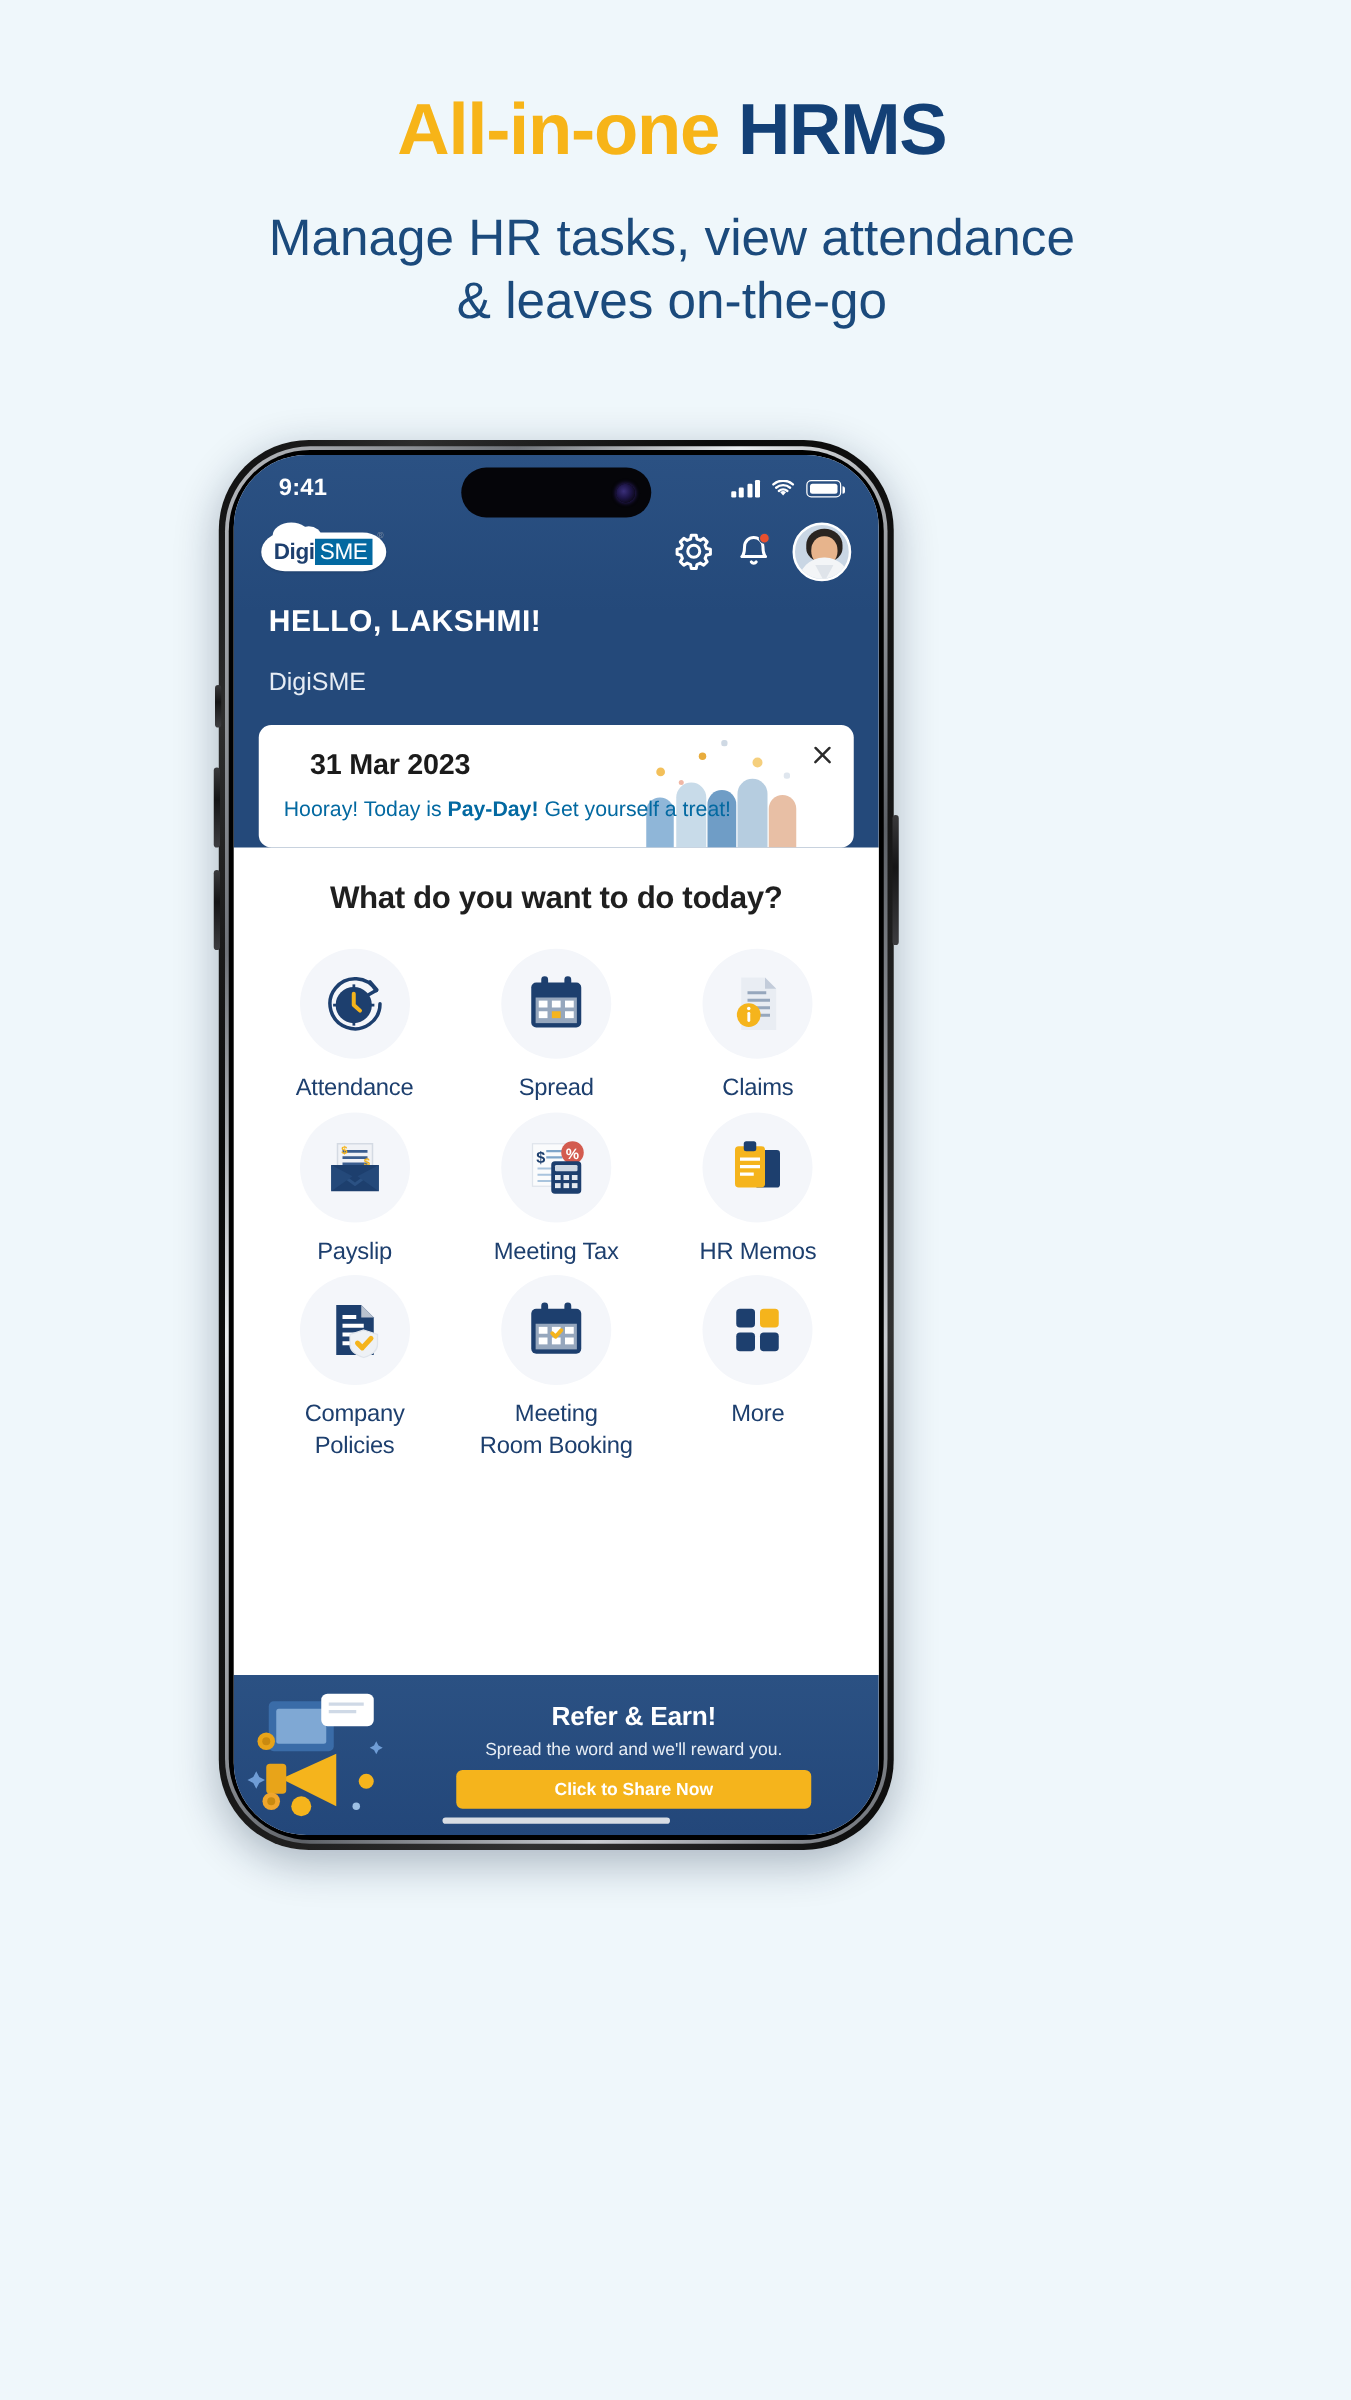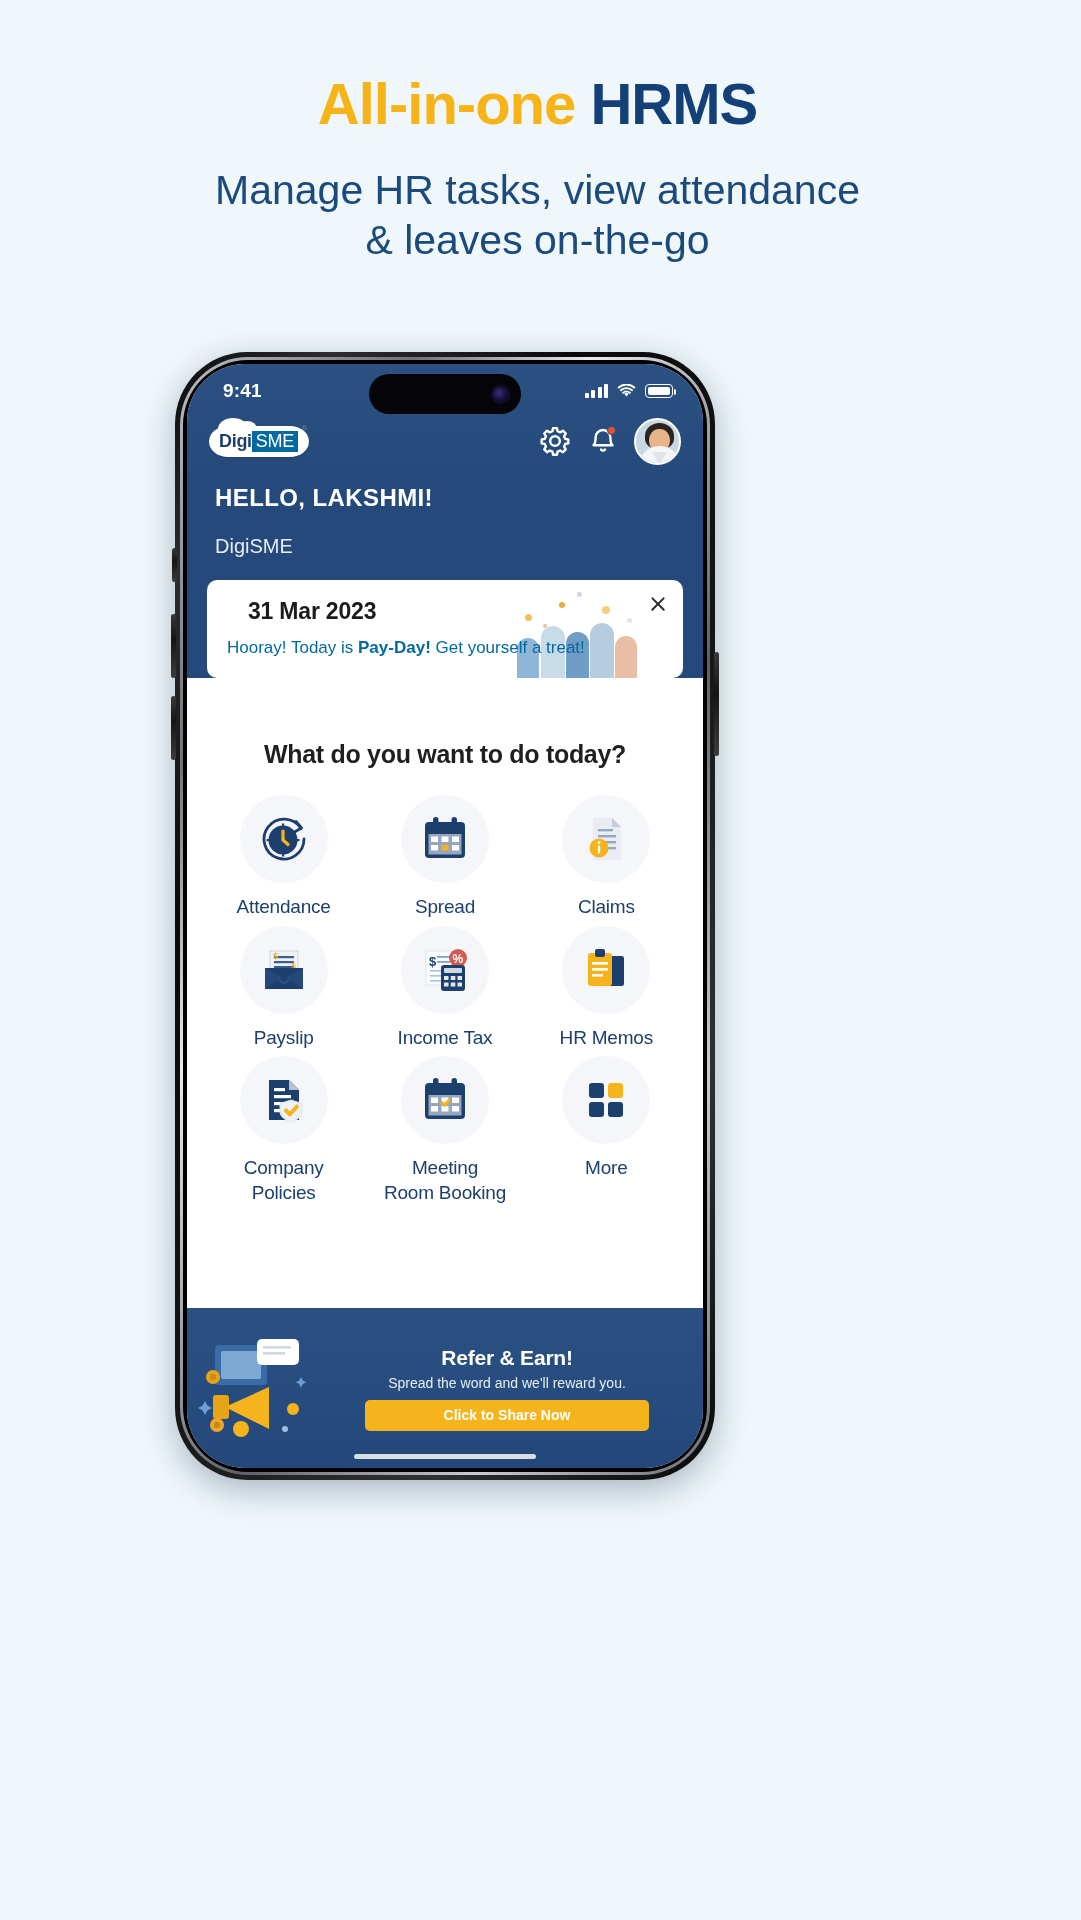--- a/index.html
+++ b/index.html
@@ -194,37 +194,37 @@
   }
   .tile-ico svg { width: 52px; height: 52px; }
   .tile-lbl {
     margin-top: 12px; font-size:19px; color:#1d3f6e; font-weight:500;
     line-height:1.3; letter-spacing:-.2px;
   }
 
   
   .refer {
     background: linear-gradient(180deg,#2b5183,#23477a);
-    height: 160px; display:flex; align-items:center; position:relative;
+    height: 128px; display:flex; align-items:center; position:relative;
     padding-left: 10px;
   }
   .refer-art { width: 132px; height: 110px; position: relative; flex:none; }
   .refer-txt { flex:1; text-align:center; padding-right: 18px; }
   .refer-h { color:#fff; font-size:21px; font-weight:bold; letter-spacing:-.2px;}
   .refer-p { color:#e8eef5; font-size:14px; margin-top:5px;}
   .refer-btn {
     display:block; margin: 9px auto 0 auto; width: 284px; height: 31px;
     background:#f5b41c; border-radius:5px; color:#fff; font-size:14px;
     font-weight:bold; line-height:31px; text-align:center; cursor:pointer;
   }
   .home-ind{
     position:absolute; left:50%; transform:translateX(-50%); bottom:9px;
     width:182px;height:5px;border-radius:3px;background:#d8dde4;
   }
-  .screen-inner{ display:flex; flex-direction:column; height:100%;gap:36px; }
+  .screen-inner{ display:flex; flex-direction:column; height:100%; }
 </style>
 </head>
 <body>
 
 <div class="promo">
   <div class="promo-title">
     <span class="hl">All-in-one</span>
     <span class="dk">HRMS</span>
   </div>
   <div class="promo-sub">
@@ -417,21 +417,21 @@
               <rect x="22" y="21" width="24" height="26" rx="3" fill="#1d3f6e"></rect>
               <rect x="25" y="24" width="18" height="5" rx="1" fill="#cfd8e3"></rect>
               <rect x="25" y="32" width="4.5" height="4" fill="#e3e9f0"></rect>
               <rect x="31.8" y="32" width="4.5" height="4" fill="#e3e9f0"></rect>
               <rect x="38.5" y="32" width="4.5" height="4" fill="#e3e9f0"></rect>
               <rect x="25" y="38.5" width="4.5" height="4" fill="#e3e9f0"></rect>
               <rect x="31.8" y="38.5" width="4.5" height="4" fill="#e3e9f0"></rect>
               <rect x="38.5" y="38.5" width="4.5" height="4" fill="#e3e9f0"></rect>
             </svg>
           </div>
-          <div class="tile-lbl">Income Tax</div>
+          <div class="tile-lbl">Meeting Tax</div>
         </div>
 
         <div class="tile">
           <div class="tile-ico">
             <svg viewBox="0 0 52 52">
               <rect x="24" y="12" width="20" height="30" rx="2.5" fill="#1d3f6e"></rect>
               <rect x="8" y="9" width="24" height="33" rx="3" fill="#f5b41c"></rect>
               <rect x="15" y="5" width="10" height="8" rx="2" fill="#1d3f6e"></rect>
               <rect x="12" y="18" width="16" height="2.6" fill="#fff"></rect>
               <rect x="12" y="24" width="16" height="2.6" fill="#fff"></rect>

